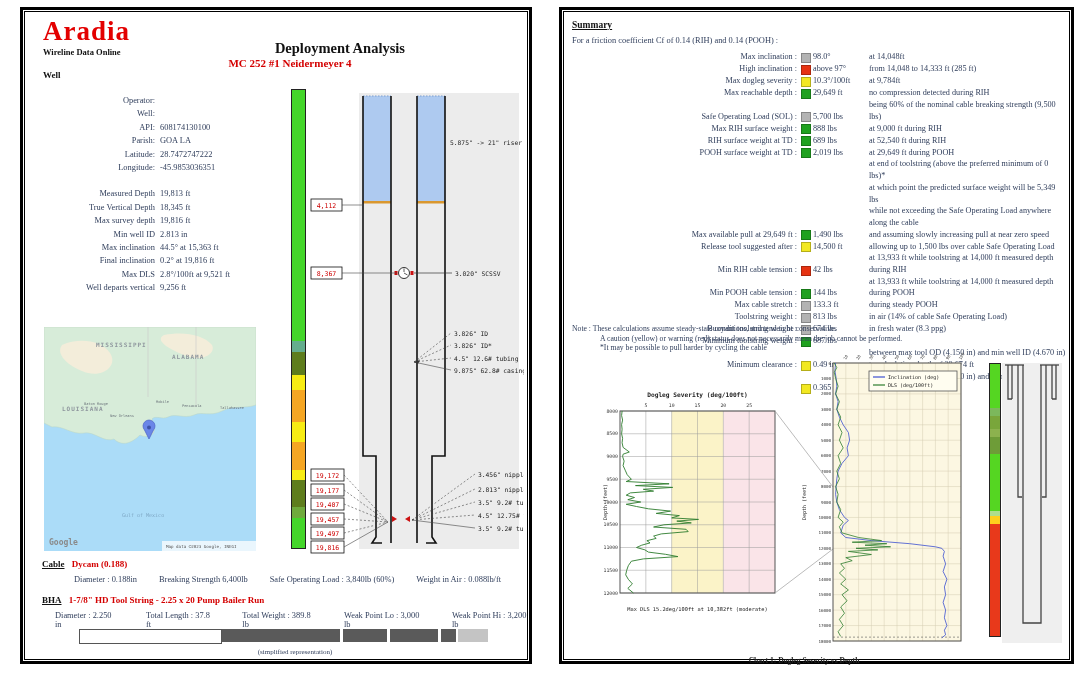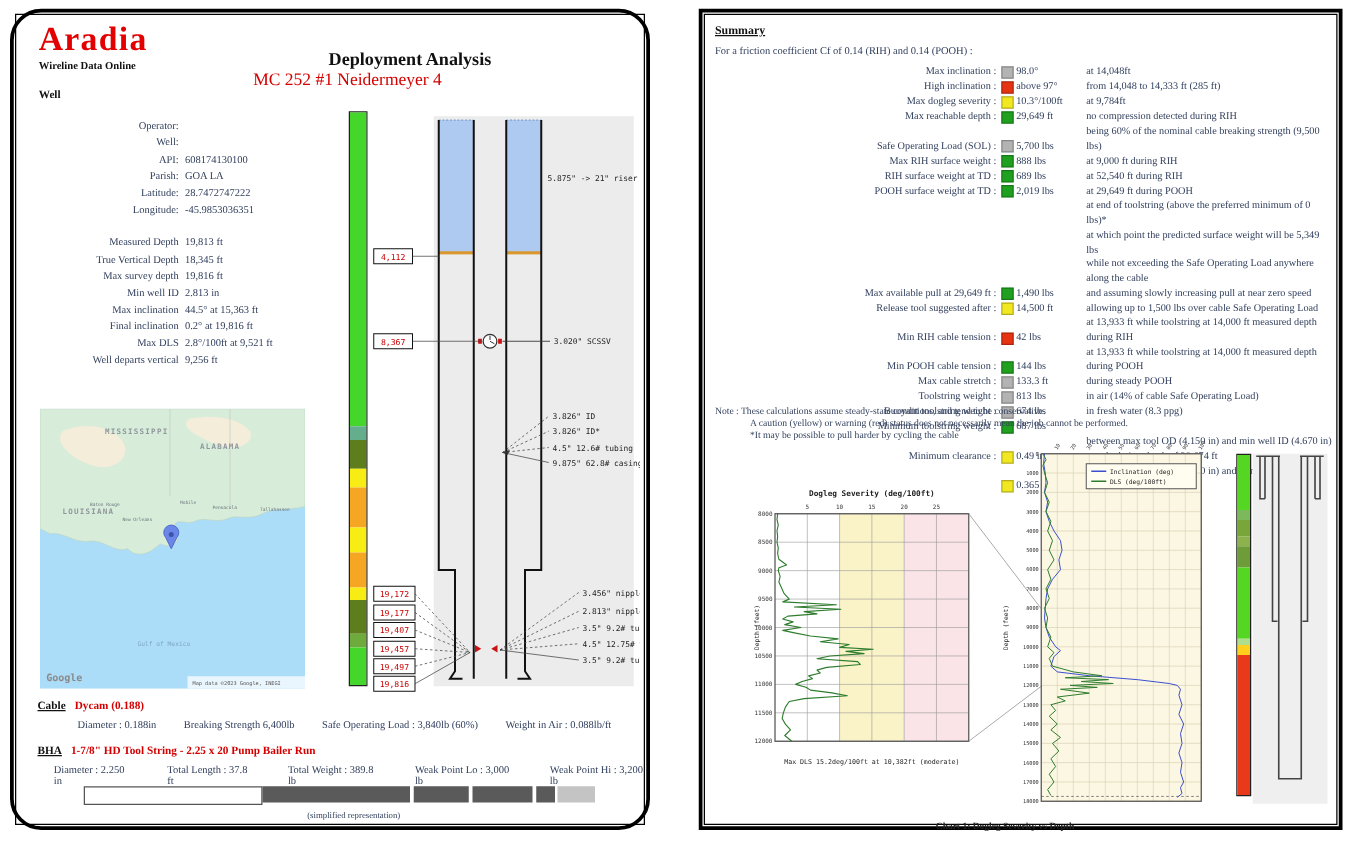--- a/index.html
+++ b/index.html
@@ -1,25 +1,25 @@
 <!DOCTYPE html>
 <html><head>
 <meta charset="utf-8">
 <style>
   html,body{margin:0;padding:0;background:#fff;}
   .canvas{position:relative;width:1090px;height:679px;background:#fff;font-family:"Liberation Serif",serif;overflow:hidden;}
   .page{position:absolute;border:3px solid #000;background:#fff;}
   .content{position:absolute;inset:1px;border:1px solid #000;}
-  #page1{left:8px;top:7px;width:506px;height:651px;border-radius:25px;}
+  #page1{left:20px;top:7px;width:506px;height:651px;}
   #page2{left:559px;top:7px;width:509px;height:651px;}
   .abs{position:absolute;}
   .logo-title{font-size:27px;font-weight:bold;color:#e30000;letter-spacing:1px;}
   .logo-sub{font-size:8.5px;font-weight:bold;color:#111;}
   .doc-title{font-size:14.5px;font-weight:bold;color:#111;text-align:right;margin-top:16px;}
-  .doc-sub{font-size:14px;font-weight:normal;color:#d40000;text-align:center;}
+  .doc-sub{font-size:11px;font-weight:bold;color:#d40000;text-align:center;}
   .sec-head{font-size:9px;font-weight:bold;color:#111;}
   .wrow{display:flex;font-size:8.4px;line-height:13.4px;color:#33415e;}
   .wrow .wlab{width:128px;text-align:right;padding-right:5px;flex:none;}
   .wrow.gap{margin-top:13px;}
   .red-bold{color:#d40000;font-weight:bold;}
   .u{text-decoration:underline;}
   .spec-row{display:flex;font-size:8.4px;color:#33415e;gap:22px;}
   .bar-seg{position:absolute;height:13px;}
   .mini-cap{font-size:7px;color:#33415e;text-align:center;}
   .strip{position:absolute;border:1px solid #222;}

